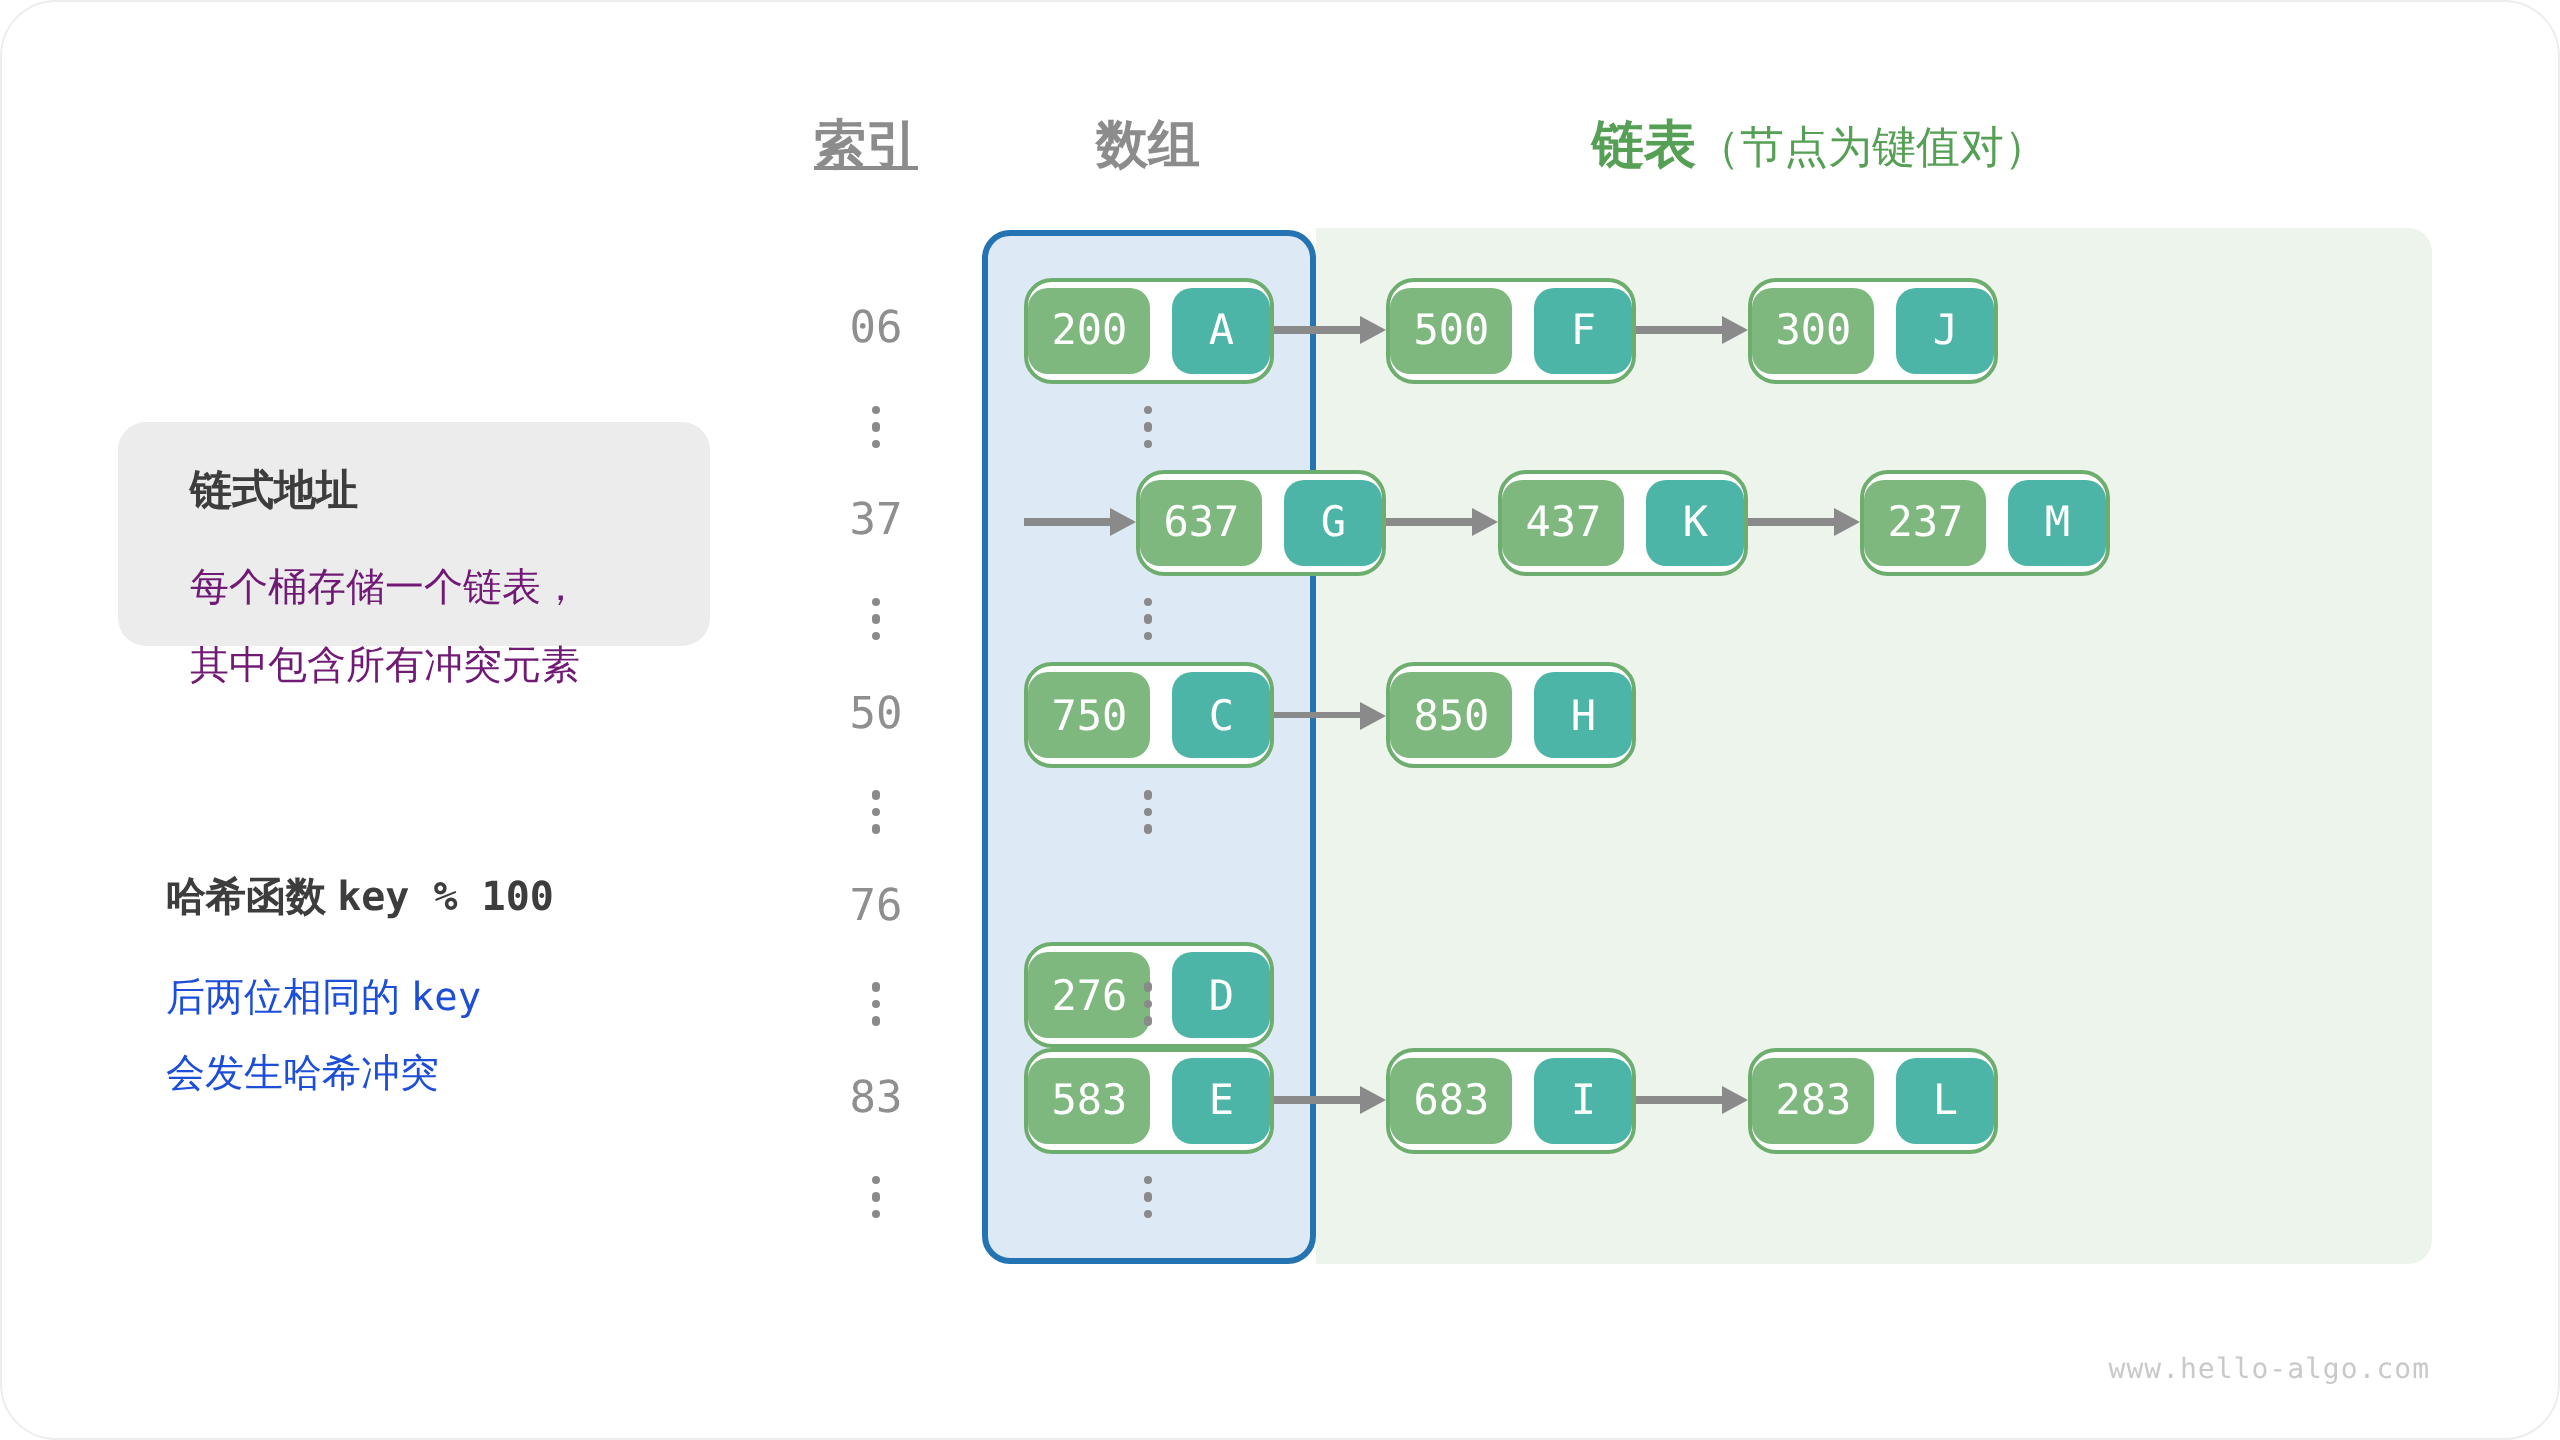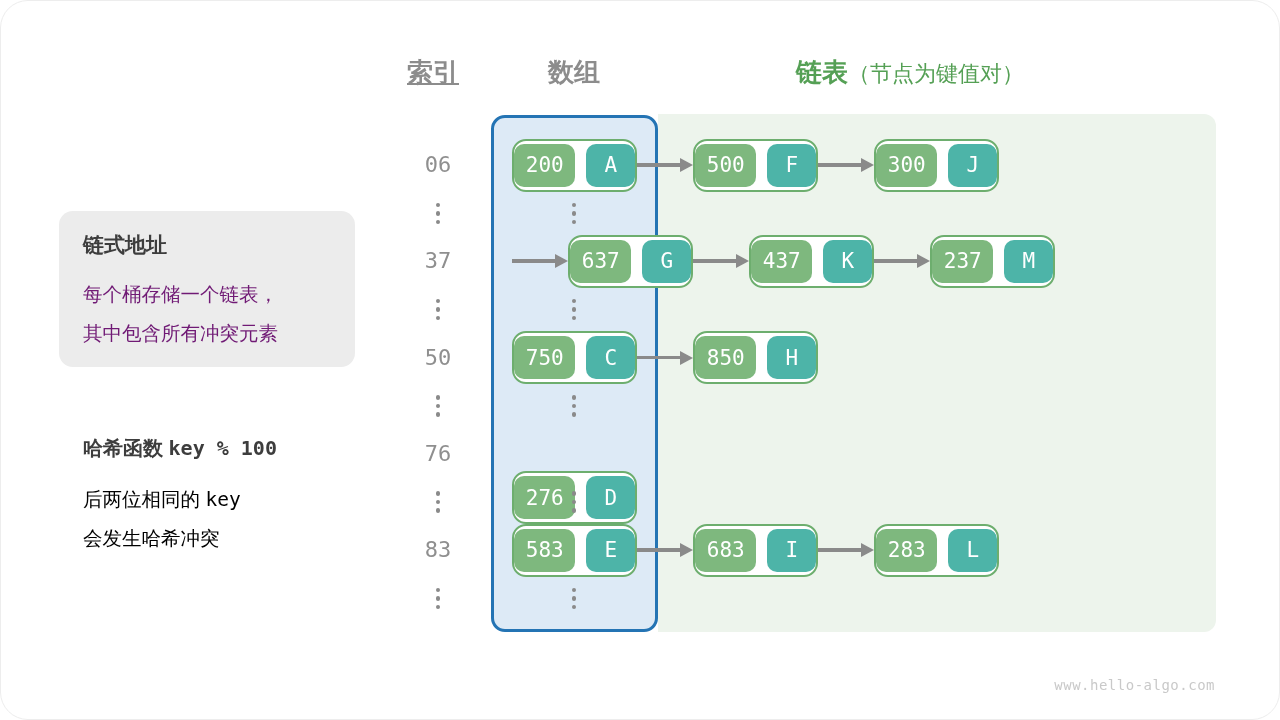--- a/index.html
+++ b/index.html
@@ -9,28 +9,28 @@
   .mono{font-family:"DejaVu Sans Mono","Liberation Mono",monospace;}
 
   
   .col-header{position:absolute;top:54px;font-size:26px;font-weight:bold;color:#8c8c8c;
               text-align:center;white-space:nowrap;}
   .list-header{position:absolute;top:54px;left:795px;font-size:26px;white-space:nowrap;color:var(--c-green-text);}
   .list-header .bold{font-weight:bold;font-size:26px;}
   .list-header .note{font-weight:normal;font-size:22px;}
 
   
-  .info-box{position:absolute;left:58px;top:210px;width:296px;height:156px;
-            background:#ececec;border-radius:14px;box-sizing:border-box;padding:20px 24px;}
+  .info-box{position:absolute;left:58px;top:210px;width:296px;height:112px;
+            background:#ececec;border-radius:14px;box-sizing:border-box;padding:20px 36px;}
   .info-box .title{font-size:21px;font-weight:bold;color:#3d3d3d;margin-bottom:16px;}
   .info-box .body{font-size:19.5px;color:#701a75;line-height:39px;}
   .hash-note{position:absolute;left:82px;top:434px;width:300px;}
   .hash-note .title{font-size:20px;font-weight:bold;color:#3d3d3d;margin-bottom:18px;white-space:nowrap;}
   .hash-note .title .mono{font-size:20px;}
-  .hash-note .body{font-size:19.5px;color:#000000;line-height:38px;white-space:nowrap;}
+  .hash-note .body{font-size:19.5px;color:#1d4ed8;line-height:38px;white-space:nowrap;}
 
   
   .array-col{position:absolute;left:490px;top:114px;width:167px;height:517px;box-sizing:border-box;
              background:var(--c-arr-fill);border:3px solid var(--c-arr-border);border-radius:14px;}
   .list-area{position:absolute;left:657px;top:113px;width:558px;height:518px;
              background:var(--c-list-bg);border-radius:0 12px 12px 0;}
 
   
   .bucket-index{position:absolute;width:60px;height:30px;line-height:30px;text-align:center;
                 font-size:22px;color:#8f8f8f;}

